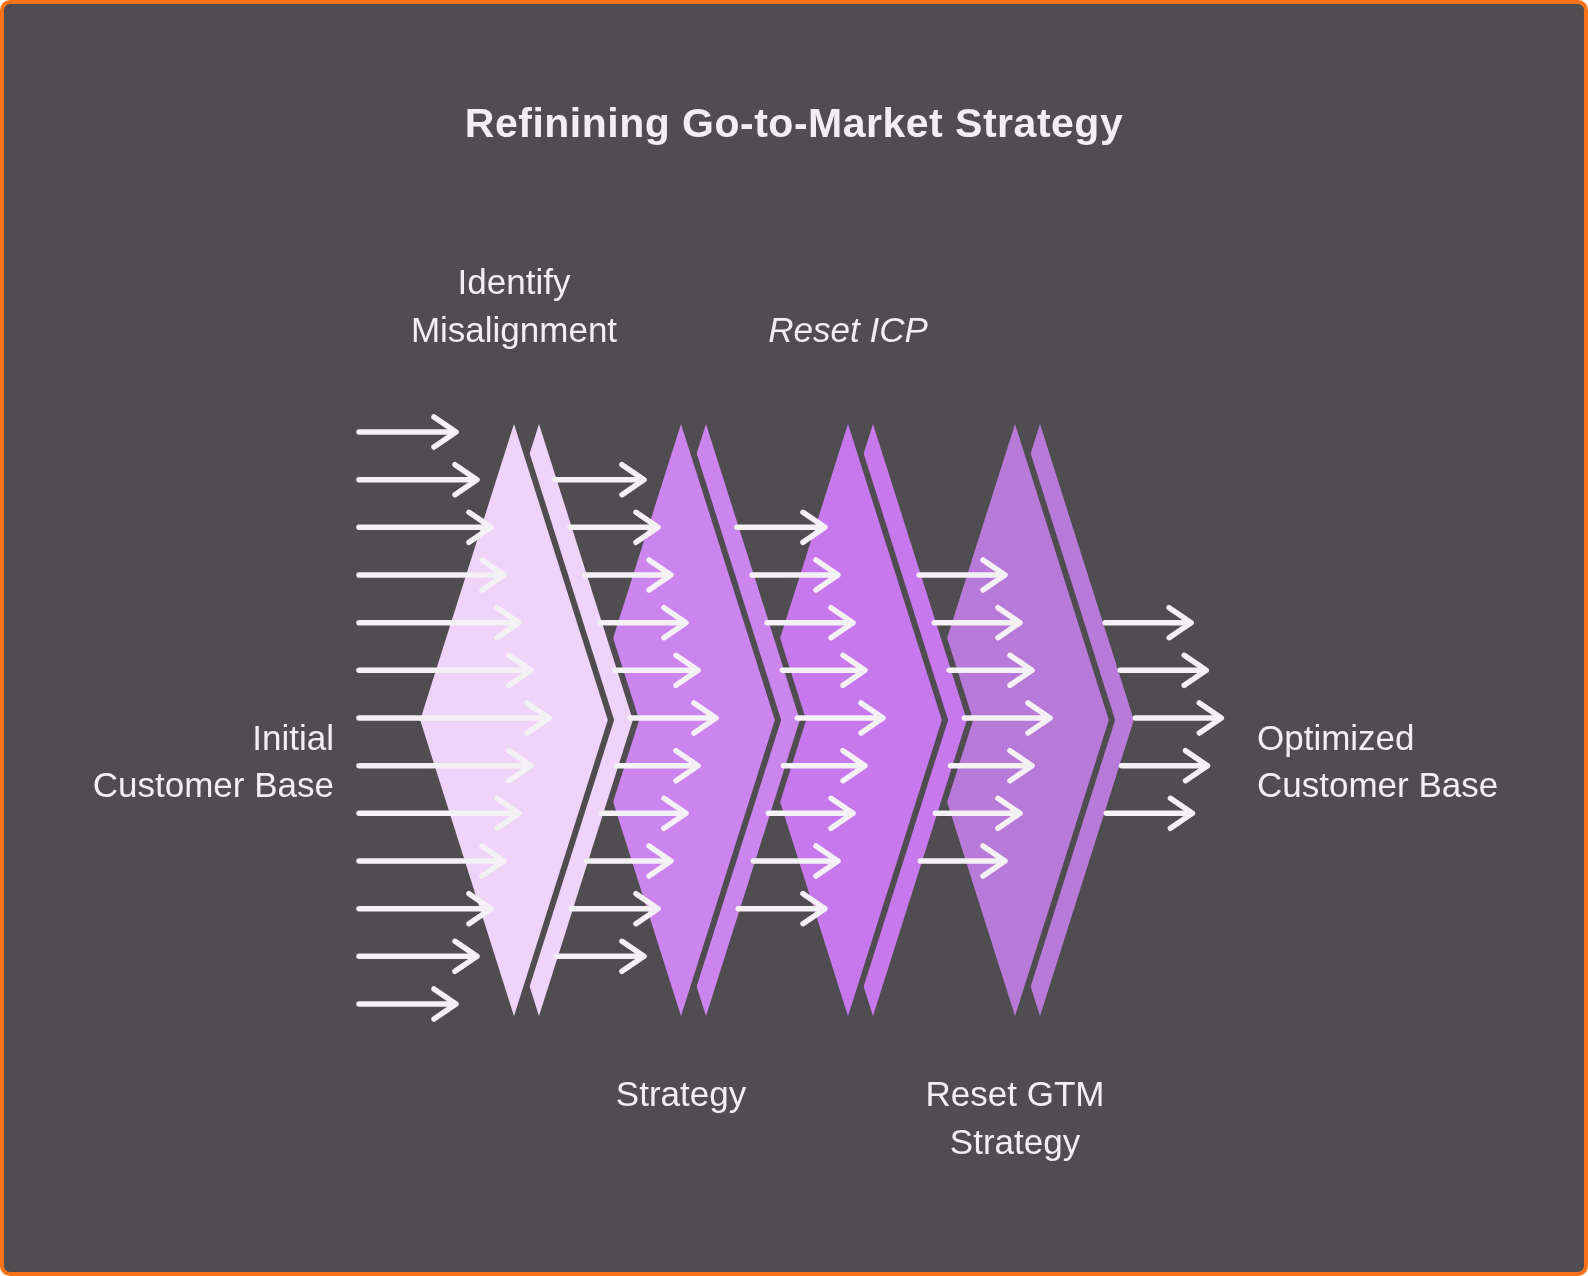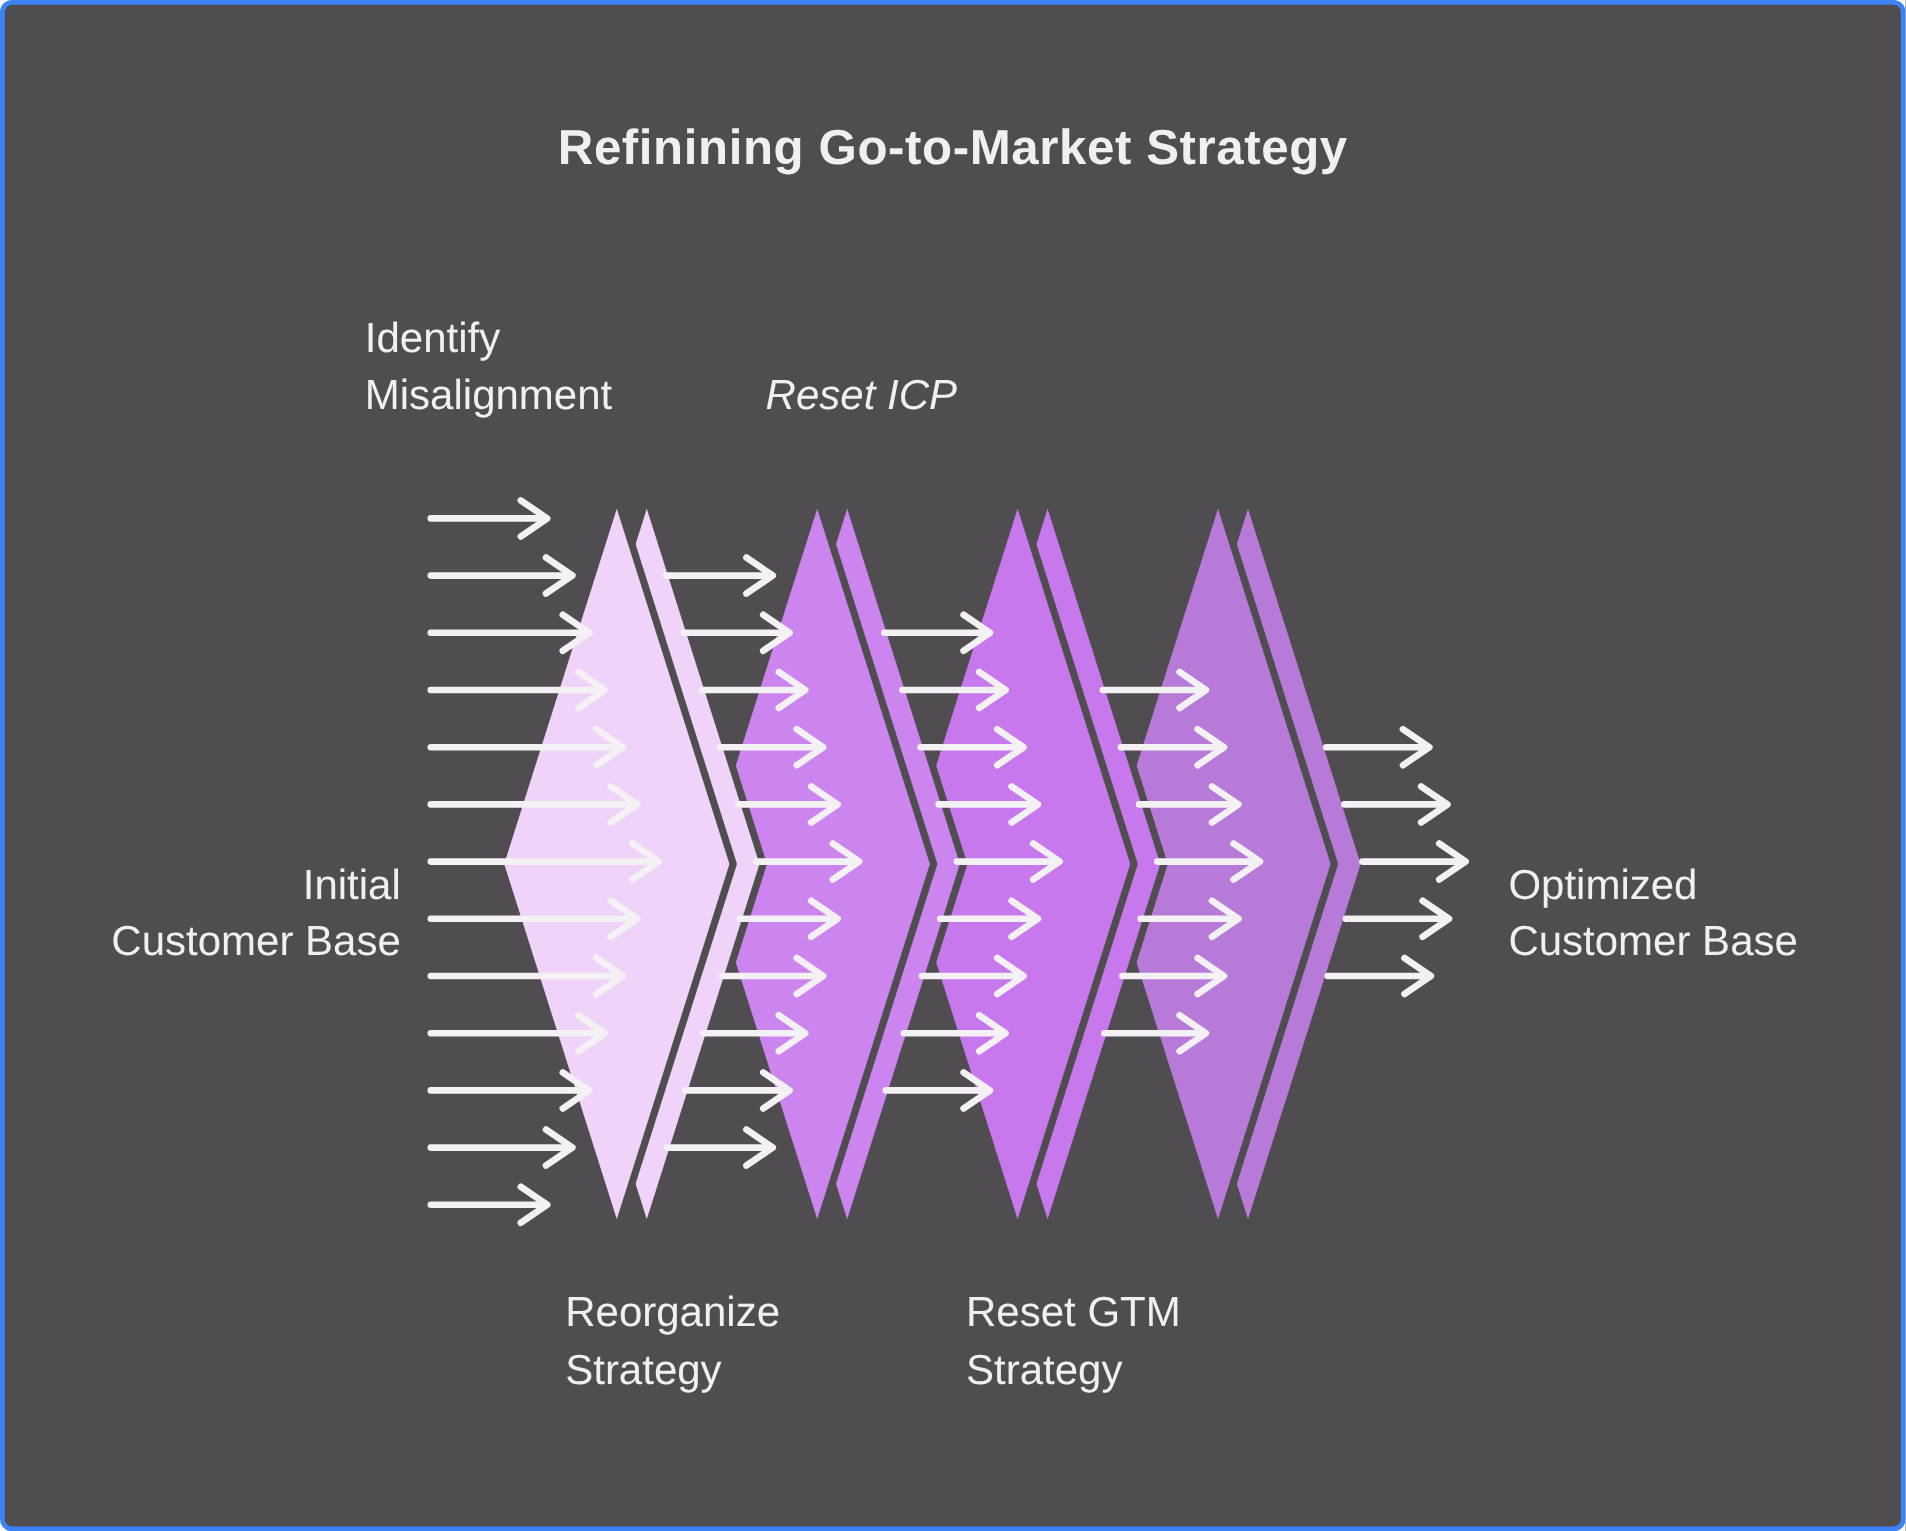--- a/index.html
+++ b/index.html
@@ -3,39 +3,40 @@
 <meta charset="utf-8">
 <style>
   html, body { margin: 0; padding: 0; }
   body { width: 1588px; height: 1276px; }
   .canvas {
     position: relative;
     width: 1588px;
     height: 1276px;
     box-sizing: border-box;
     background: #4f4d4f;
-    border: 4px solid #3b82f6;
+    border: 4px solid #f97316;
     border-radius: 10px;
     overflow: hidden;
     font-family: "Liberation Sans", sans-serif;
     color: #f2eff2;
   }
   #diagram { position: absolute; left: 0; top: 0; width: 1580px; height: 1268px; }
   .title {
     position: absolute;
     left: 0; right: 0;
     top: 96px;
     text-align: center;
     font-size: 41px;
     font-weight: 700;
     letter-spacing: 0.5px;
   }
   .stage-label {
     position: absolute;
     width: 420px;
+    text-align: center;
     font-size: 35px;
     line-height: 48px;
     font-weight: 400;
   }
   .stage-label span { display: block; }
   .stage-label.pos-top-0 { left: 300px; bottom: 918px; }
   .stage-label.pos-bottom-1 { left: 467px; top: 1066px; }
   .stage-label.pos-top-2 { left: 634px; bottom: 918px; font-style: italic; }
   .stage-label.pos-bottom-3 { left: 801px; top: 1066px; }
   .side-label {
@@ -161,21 +162,20 @@
     </svg>
 
   <div class="title">Refinining Go-to-Market Strategy</div>
 
   <div class="stage-label pos-top-0">
     <span>Identify</span>
     <span>Misalignment</span>
   </div>
 
   <div class="stage-label pos-bottom-1">
-    <span>Reorganize</span>
     <span>Strategy</span>
   </div>
 
   <div class="stage-label pos-top-2">
     <span>Reset ICP</span>
     <span></span>
   </div>
 
   <div class="stage-label pos-bottom-3">
     <span>Reset GTM</span>

